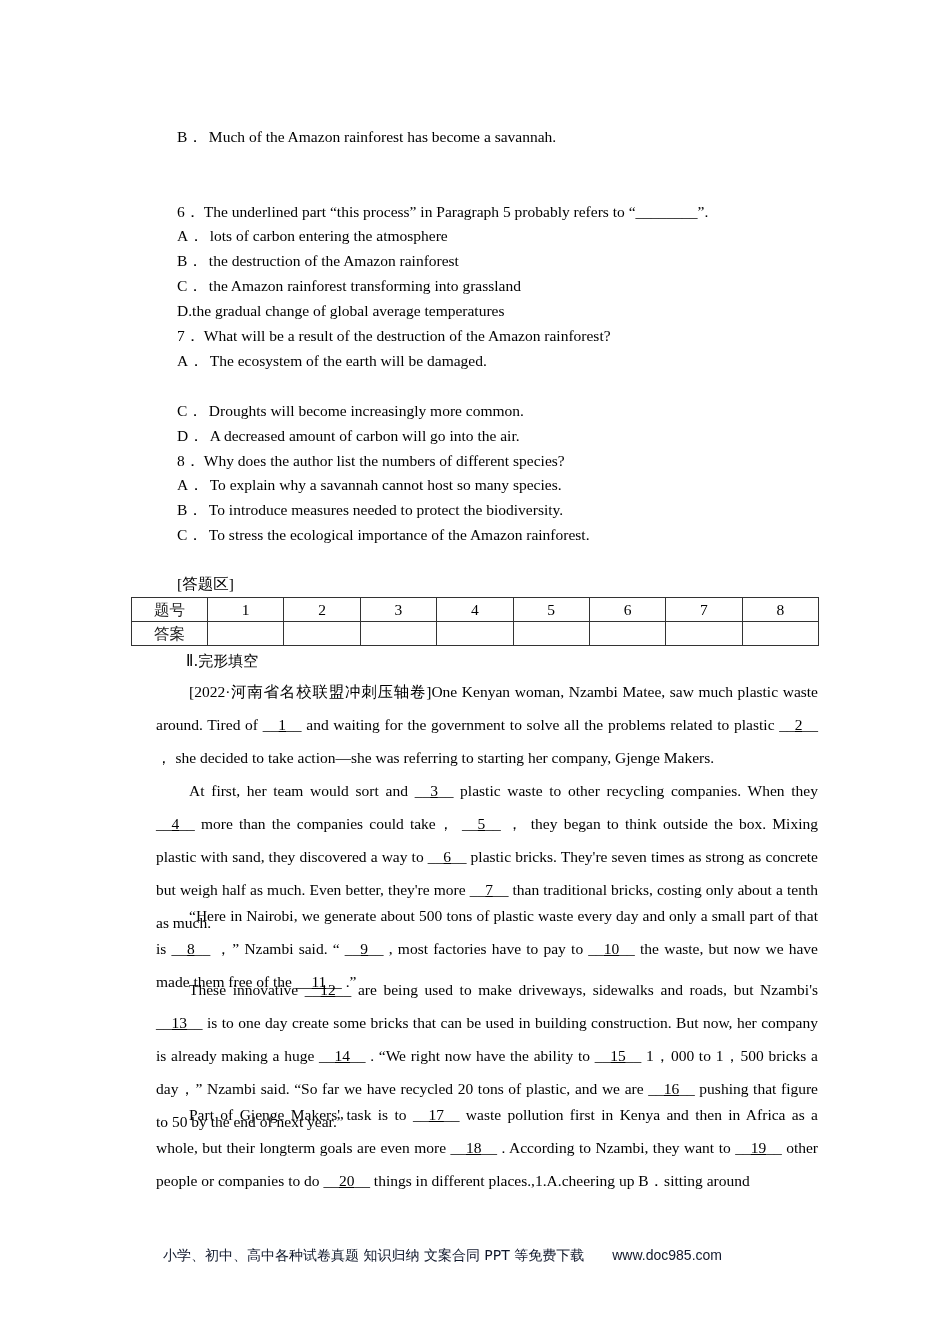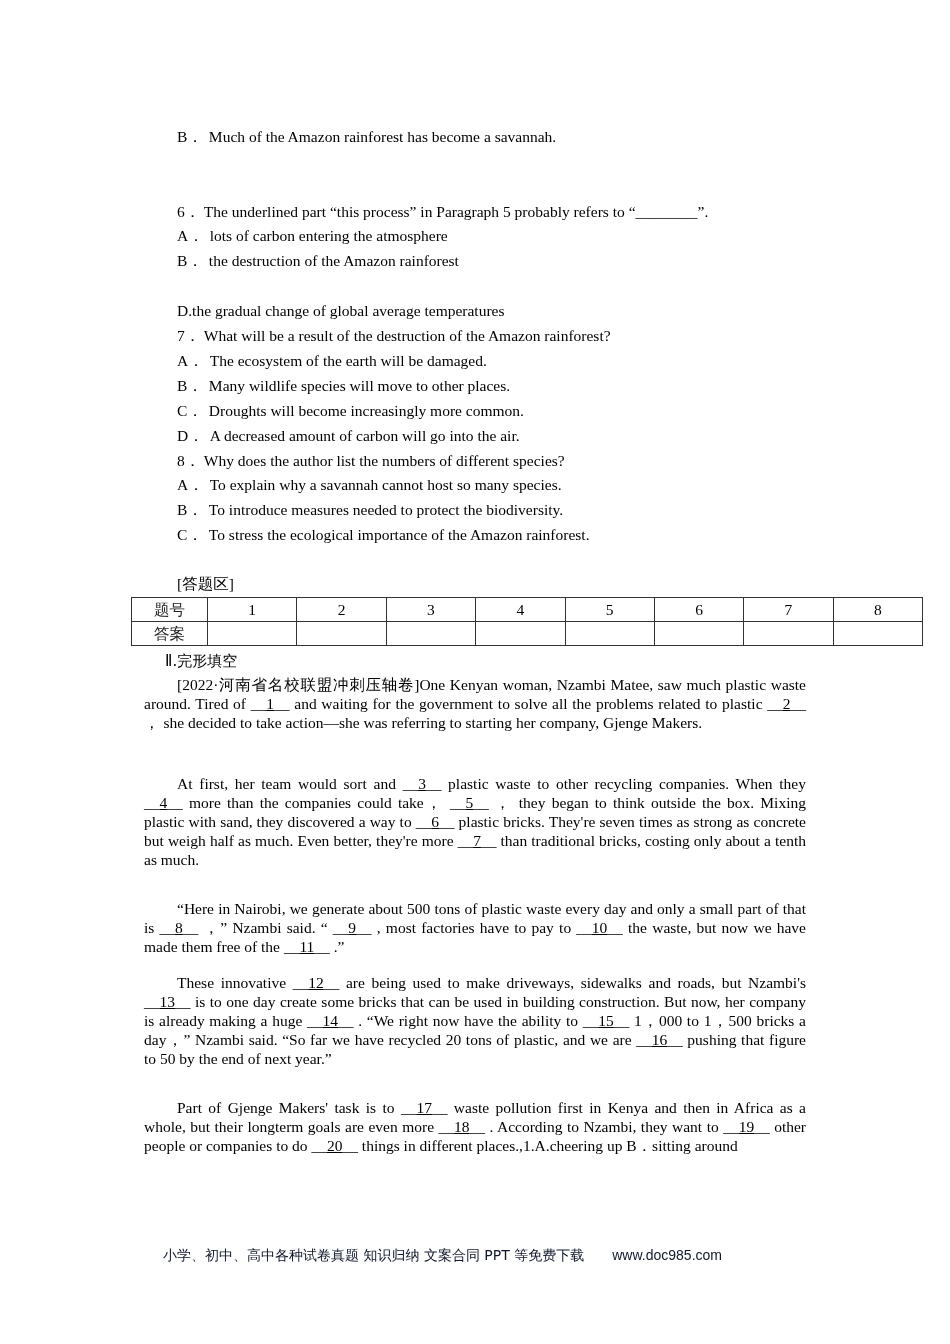--- a/index.html
+++ b/index.html
@@ -38,50 +38,50 @@
     position: absolute;
     left: 177px;
     top: 574px;
     font-size: 15.5px;
     line-height: 20px;
   }
   table.answer-table {
     position: absolute;
     left: 131px;
     top: 597px;
-    width: 792px;
+    width: 688px;
     border-collapse: collapse;
     font-size: 15.5px;
   }
   table.answer-table td {
     border: 1px solid #333333;
     height: 23px;
     padding: 0;
     text-align: center;
     vertical-align: middle;
     line-height: 20px;
   }
   table.answer-table td.head {
     width: 75px;
     color: #222;
   }
   .section-title {
     position: absolute;
-    left: 165px;
+    left: 186px;
     top: 651px;
     font-family: "DejaVu Sans", "Liberation Sans", sans-serif;
     font-size: 15px;
     line-height: 20px;
   }
   .para {
     position: absolute;
-    left: 144px;
+    left: 156px;
     width: 662px;
     font-size: 15.5px;
-    line-height: 19px;
+    line-height: 33px;
     text-align: justify;
     text-indent: 33px;
     margin: 0;
   }
   .blank {
     display: inline;
   }
   .blank .num {
     text-decoration: underline;
   }
@@ -110,30 +110,30 @@
     <span class="opt-letter">B．</span><span>Much of the Amazon rainforest has become a savannah.</span>
   </div>
 
   <div class="line" style="top:202px">6． The underlined part “this process” in Paragraph 5 probably refers to “________”.</div>
   <div class="line" style="top:226px">
     <span class="opt-letter">A．</span><span>lots of carbon entering the atmosphere</span>
   </div>
   <div class="line" style="top:251px">
     <span class="opt-letter">B．</span><span>the destruction of the Amazon rainforest</span>
   </div>
+  <div class="line" style="top:276px">
+    <span class="opt-letter">C．</span><span>the Amazon rainforest transforming into grassland</span>
+  </div>
   <div class="line" style="top:301px">
     <span>D.the gradual change of global average temperatures</span>
   </div>
 
   <div class="line" style="top:326px">7． What will be a result of the destruction of the Amazon rainforest?</div>
   <div class="line" style="top:351px">
     <span class="opt-letter">A．</span><span>The ecosystem of the earth will be damaged.</span>
-  </div>
-  <div class="line" style="top:376px">
-    <span class="opt-letter">B．</span><span>Many wildlife species will move to other places.</span>
   </div>
   <div class="line" style="top:401px">
     <span class="opt-letter">C．</span><span>Droughts will become increasingly more common.</span>
   </div>
   <div class="line" style="top:426px">
     <span class="opt-letter">D．</span><span>A decreased amount of carbon will go into the air.</span>
   </div>
 
   <div class="line" style="top:451px">8． Why does the author list the numbers of different species?</div>
   <div class="line" style="top:475px">

